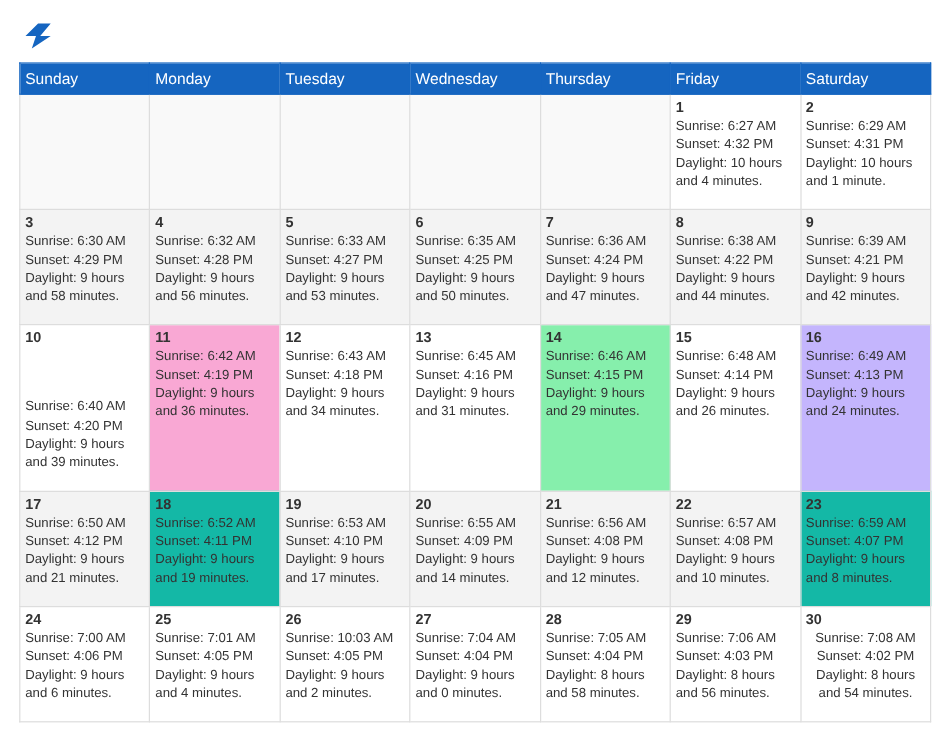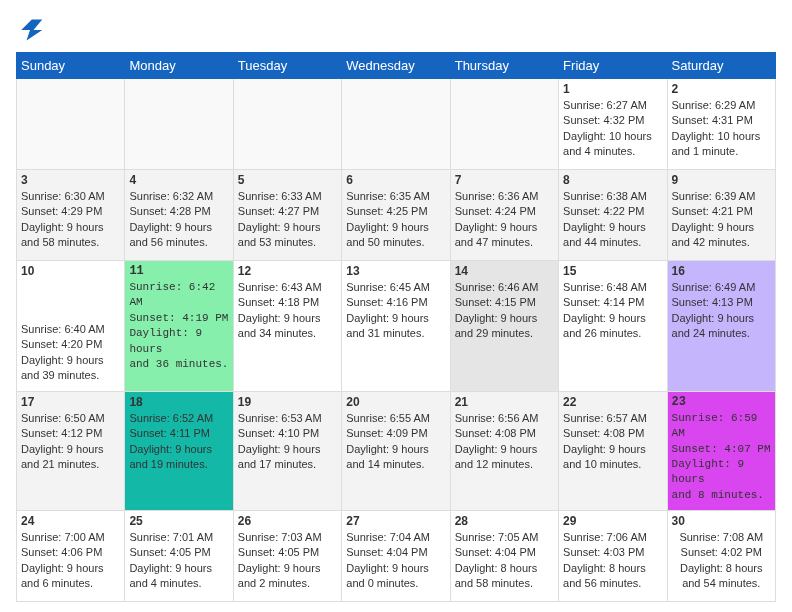--- a/index.html
+++ b/index.html
@@ -204,42 +204,42 @@
           </td>
         </tr>
         <tr>
           <td style="background: rgb(255, 255, 255);">
             <span class="day-num">10</span>
             <div class="day-info" style="white-space: pre-line; margin-top: 44px;">Sunrise: 6:40 AM
 Sunset: 4:20 PM
 Daylight: 9 hours
 and 39 minutes.</div>
           </td>
-          <td style="background: #86efac; font-family: Liberation Mono, monospace;">
+          <td style="background: #f9a8d4;">
             <span class="day-num">11</span>
             <div class="day-info" style="white-space: pre-line;">Sunrise: 6:42 AM
 Sunset: 4:19 PM
 Daylight: 9 hours
 and 36 minutes.</div>
           </td>
           <td style="background: rgb(255, 255, 255);">
             <span class="day-num">12</span>
             <div class="day-info" style="white-space: pre-line;">Sunrise: 6:43 AM
 Sunset: 4:18 PM
 Daylight: 9 hours
 and 34 minutes.</div>
           </td>
           <td style="background: rgb(255, 255, 255); margin-left: 24px;">
             <span class="day-num">13</span>
             <div class="day-info" style="white-space: pre-line;">Sunrise: 6:45 AM
 Sunset: 4:16 PM
 Daylight: 9 hours
 and 31 minutes.</div>
           </td>
-          <td style="background: #e5e5e5;">
+          <td style="background: #86efac;">
             <span class="day-num">14</span>
             <div class="day-info" style="white-space: pre-line;">Sunrise: 6:46 AM
 Sunset: 4:15 PM
 Daylight: 9 hours
 and 29 minutes.</div>
           </td>
           <td style="background: rgb(255, 255, 255);">
             <span class="day-num">15</span>
             <div class="day-info" style="white-space: pre-line;">Sunrise: 6:48 AM
 Sunset: 4:14 PM
@@ -290,21 +290,21 @@
 Daylight: 9 hours
 and 12 minutes.</div>
           </td>
           <td style="background: rgb(243, 243, 243);">
             <span class="day-num">22</span>
             <div class="day-info" style="white-space: pre-line;">Sunrise: 6:57 AM
 Sunset: 4:08 PM
 Daylight: 9 hours
 and 10 minutes.</div>
           </td>
-          <td style="background: #d946ef; font-family: Liberation Mono, monospace;">
+          <td style="background: #14b8a6;">
             <span class="day-num">23</span>
             <div class="day-info" style="white-space: pre-line;">Sunrise: 6:59 AM
 Sunset: 4:07 PM
 Daylight: 9 hours
 and 8 minutes.</div>
           </td>
         </tr>
         <tr>
           <td style="background: rgb(255, 255, 255);">
             <span class="day-num">24</span>
@@ -315,21 +315,21 @@
           </td>
           <td style="background: rgb(255, 255, 255);">
             <span class="day-num">25</span>
             <div class="day-info" style="white-space: pre-line;">Sunrise: 7:01 AM
 Sunset: 4:05 PM
 Daylight: 9 hours
 and 4 minutes.</div>
           </td>
           <td style="background: rgb(255, 255, 255);">
             <span class="day-num">26</span>
-            <div class="day-info" style="white-space: pre-line;">Sunrise: 7:03 AM
+            <div class="day-info" style="white-space: pre-line;">Sunrise: 10:03 AM
 Sunset: 4:05 PM
 Daylight: 9 hours
 and 2 minutes.</div>
           </td>
           <td style="background: rgb(255, 255, 255);">
             <span class="day-num">27</span>
             <div class="day-info" style="white-space: pre-line;">Sunrise: 7:04 AM
 Sunset: 4:04 PM
 Daylight: 9 hours
 and 0 minutes.</div>

